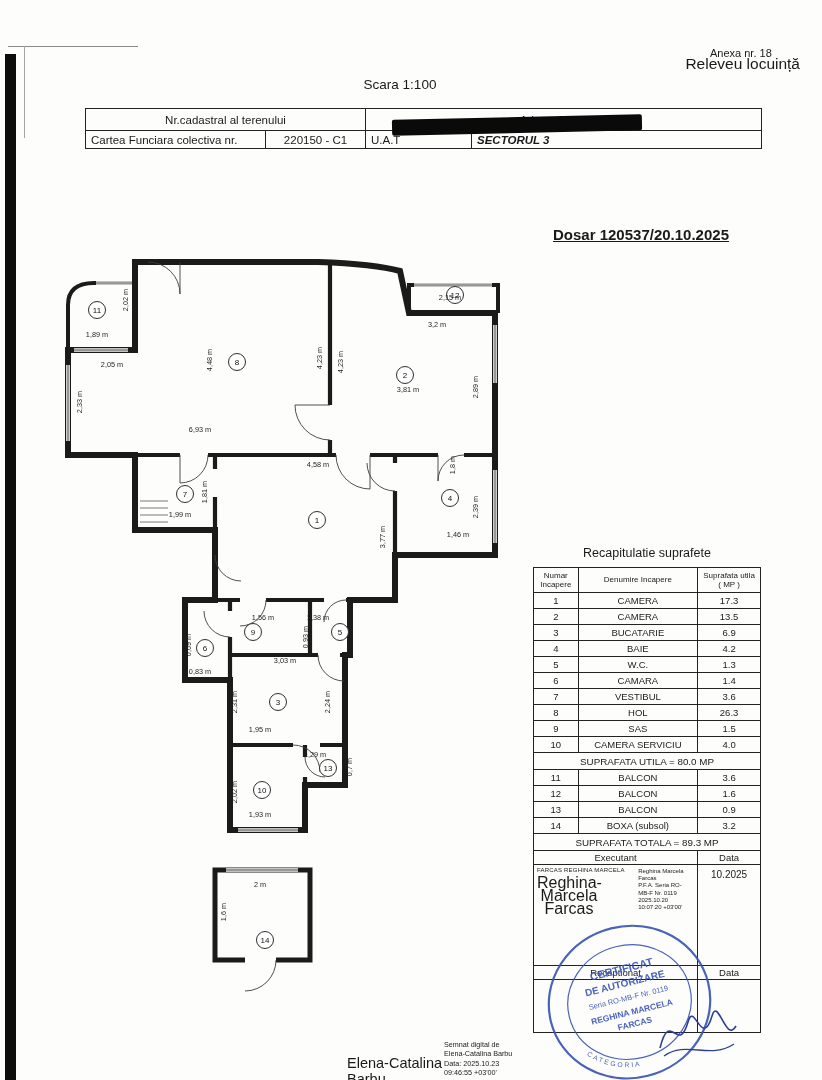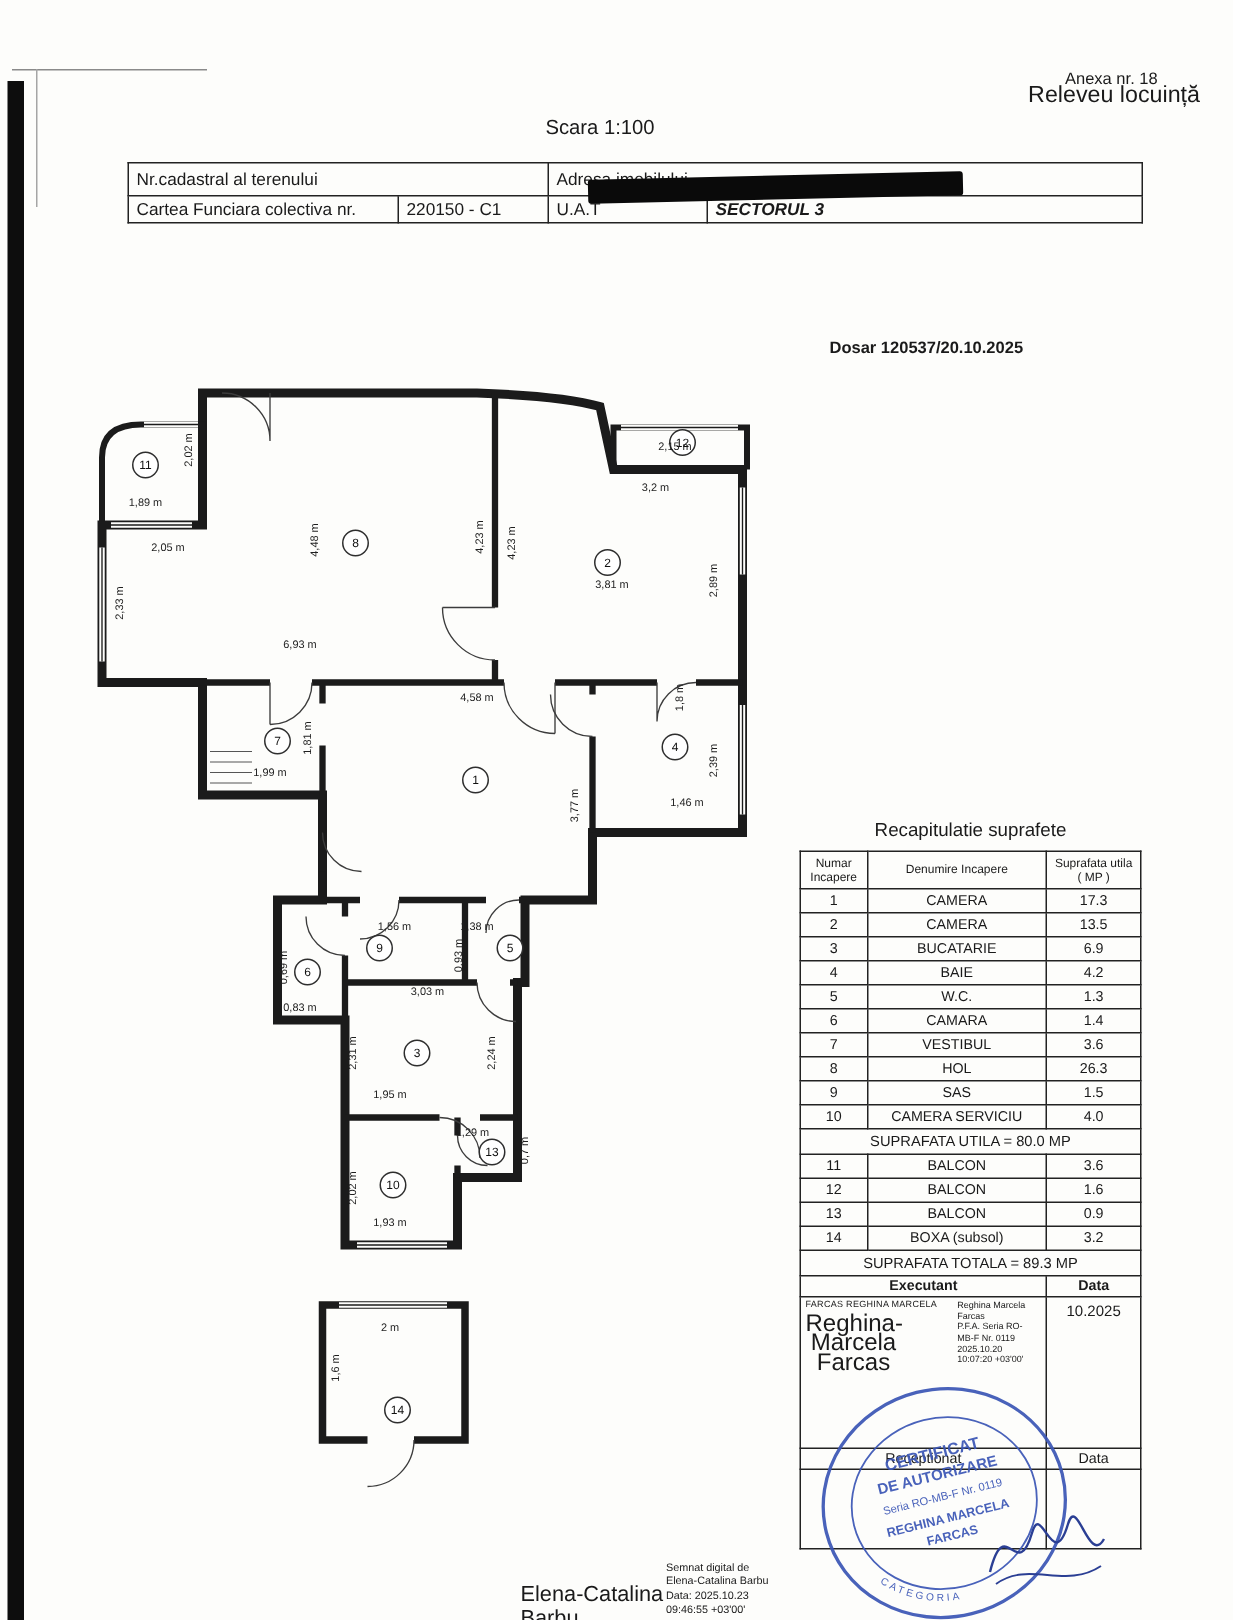--- a/index.html
+++ b/index.html
@@ -8,33 +8,33 @@
   
   .scan-strip{position:absolute;left:5px;top:54px;width:11px;height:1026px;background:#0d0d0d;}
   .corner-h{position:absolute;left:8px;top:46px;width:130px;height:1px;background:#8a8a8a;}
   .corner-v{position:absolute;left:24px;top:46px;width:1px;height:92px;background:#a5a5a5;}
   .annex{position:absolute;left:710px;top:47px;font-size:11px;}
   .title{position:absolute;left:0;top:55px;width:800px;text-align:right;font-size:15.5px;font-weight:500;}
   .subtitle{position:absolute;left:0;top:77px;width:800px;text-align:center;font-size:13.5px;}
   
   .hdr{position:absolute;left:85px;top:108px;width:676px;border-collapse:collapse;table-layout:fixed;font-size:11.5px;}
   .hdr td{border:1.2px solid #222;padding:1px 5px;vertical-align:middle;overflow:hidden;}
-  .hdr .c{}
+  .hdr .c{text-align:center;}
   .hdr .l{text-align:left;}
   .hdr .it{font-style:italic;}
   .hdr .bd{font-weight:600;}
   .r1 td{height:19px;}
   .r2 td{height:31px;}
   .r3 td,.r4 td{height:15px;margin-left:44px;}
   .addr{position:relative;}
   .addr1{font-size:11px;padding-left:6px;height:15px;}
   .addr2{font-style:italic;padding-left:26px;font-size:11.5px;}
   .redaction{position:absolute;left:392px;top:117px;width:250px;height:16px;background:#0a0a0a;
              transform:rotate(-1.3deg);z-index:6;border-radius:2px;}
-  .dosar{position:absolute;left:553px;top:226px;font-size:11px;font-weight:bold;}
+  .dosar{position:absolute;left:553px;top:226px;font-size:15px;font-weight:bold;text-decoration:underline;}
   
   #plan{position:absolute;left:40px;top:255px;z-index:1;}
   .wall{stroke:#1b1b1b;stroke-width:6;fill:none;stroke-linejoin:miter;}
   .bwall{stroke:#1b1b1b;stroke-width:4;fill:none;}
   .iwall{stroke:#1b1b1b;stroke-width:4.2;fill:none;}
   .win-mask{stroke:#fdfdfb;stroke-width:3.6;fill:none;}
   .win-line{stroke:#1b1b1b;stroke-width:0.9;fill:none;}
   .door{stroke:#3c3c3c;stroke-width:0.9;fill:none;}
   .steps{stroke:#555;stroke-width:0.8;}
   #plan-rooms circle{fill:#ffffff;stroke:#2e2e2e;stroke-width:1;}
@@ -46,21 +46,21 @@
             color:rgba(152,167,177,.62);}
   .wm-word2{position:absolute;left:76px;top:60px;font-size:28px;letter-spacing:9px;color:rgba(163,176,185,.58);}
   
   .recap{position:absolute;left:533px;top:546px;width:228px;z-index:3;}
   .recap-title{text-align:center;font-size:12.5px;margin:0 0 7px 0;}
   .recap table{border-collapse:collapse;width:228px;font-size:9.5px;}
   .recap td{border:1px solid #222;text-align:center;padding:0 2px;height:15px;}
   .recap .hrow td{font-size:8px;line-height:1.15;height:24px;}
   .recap .hname{font-size:9.5px;}
   .recap .sumrow td{height:16px;font-size:9.8px;}
-  .recap .exec-hdr td{height:13px;font-size:9.5px;font-weight:bold;}
+  .recap .exec-hdr td{height:13px;font-size:9.5px;}
   .recap .exec-body td{height:100px;vertical-align:top;}
   .recap .recep td{height:13px;font-size:9.5px;}
   .recap .empty td{height:52px;}
   .exec-cell{position:relative;height:100%;text-align:left;padding:2px 1px;}
   .exec-tiny{font-size:6px;letter-spacing:.2px;}
   .exec-name{font-size:16px;line-height:13px;width:64px;margin-top:3px;text-align:center;}
   .exec-sig{position:absolute;right:1px;top:3px;width:56px;font-size:6px;line-height:7.2px;text-align:left;}
   .exec-date{font-size:10px;padding-top:4px;}
   
   .stamp{position:absolute;left:542px;top:920px;z-index:4;transform:rotate(-14deg);opacity:.92;}

